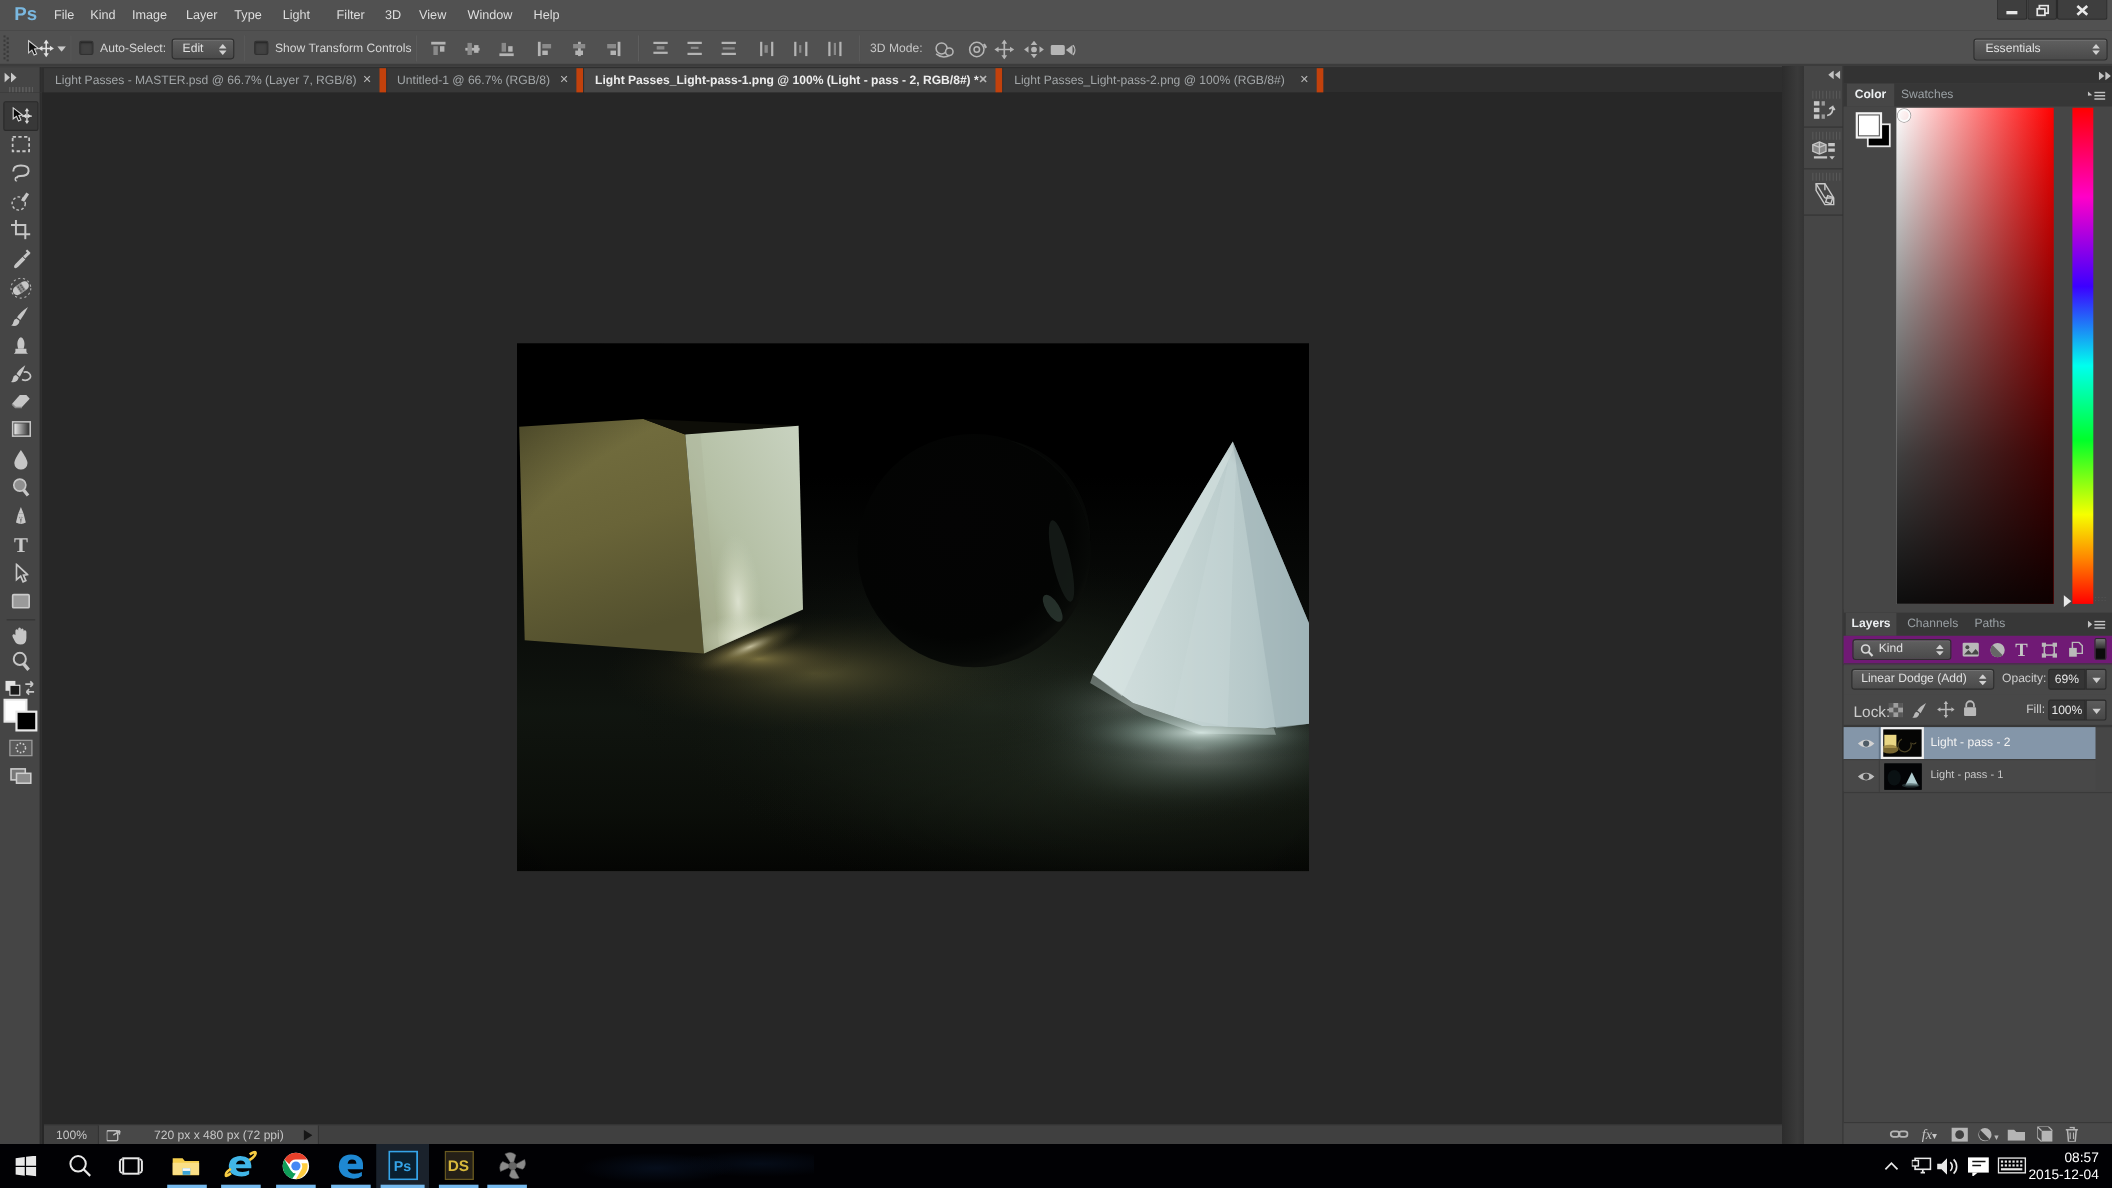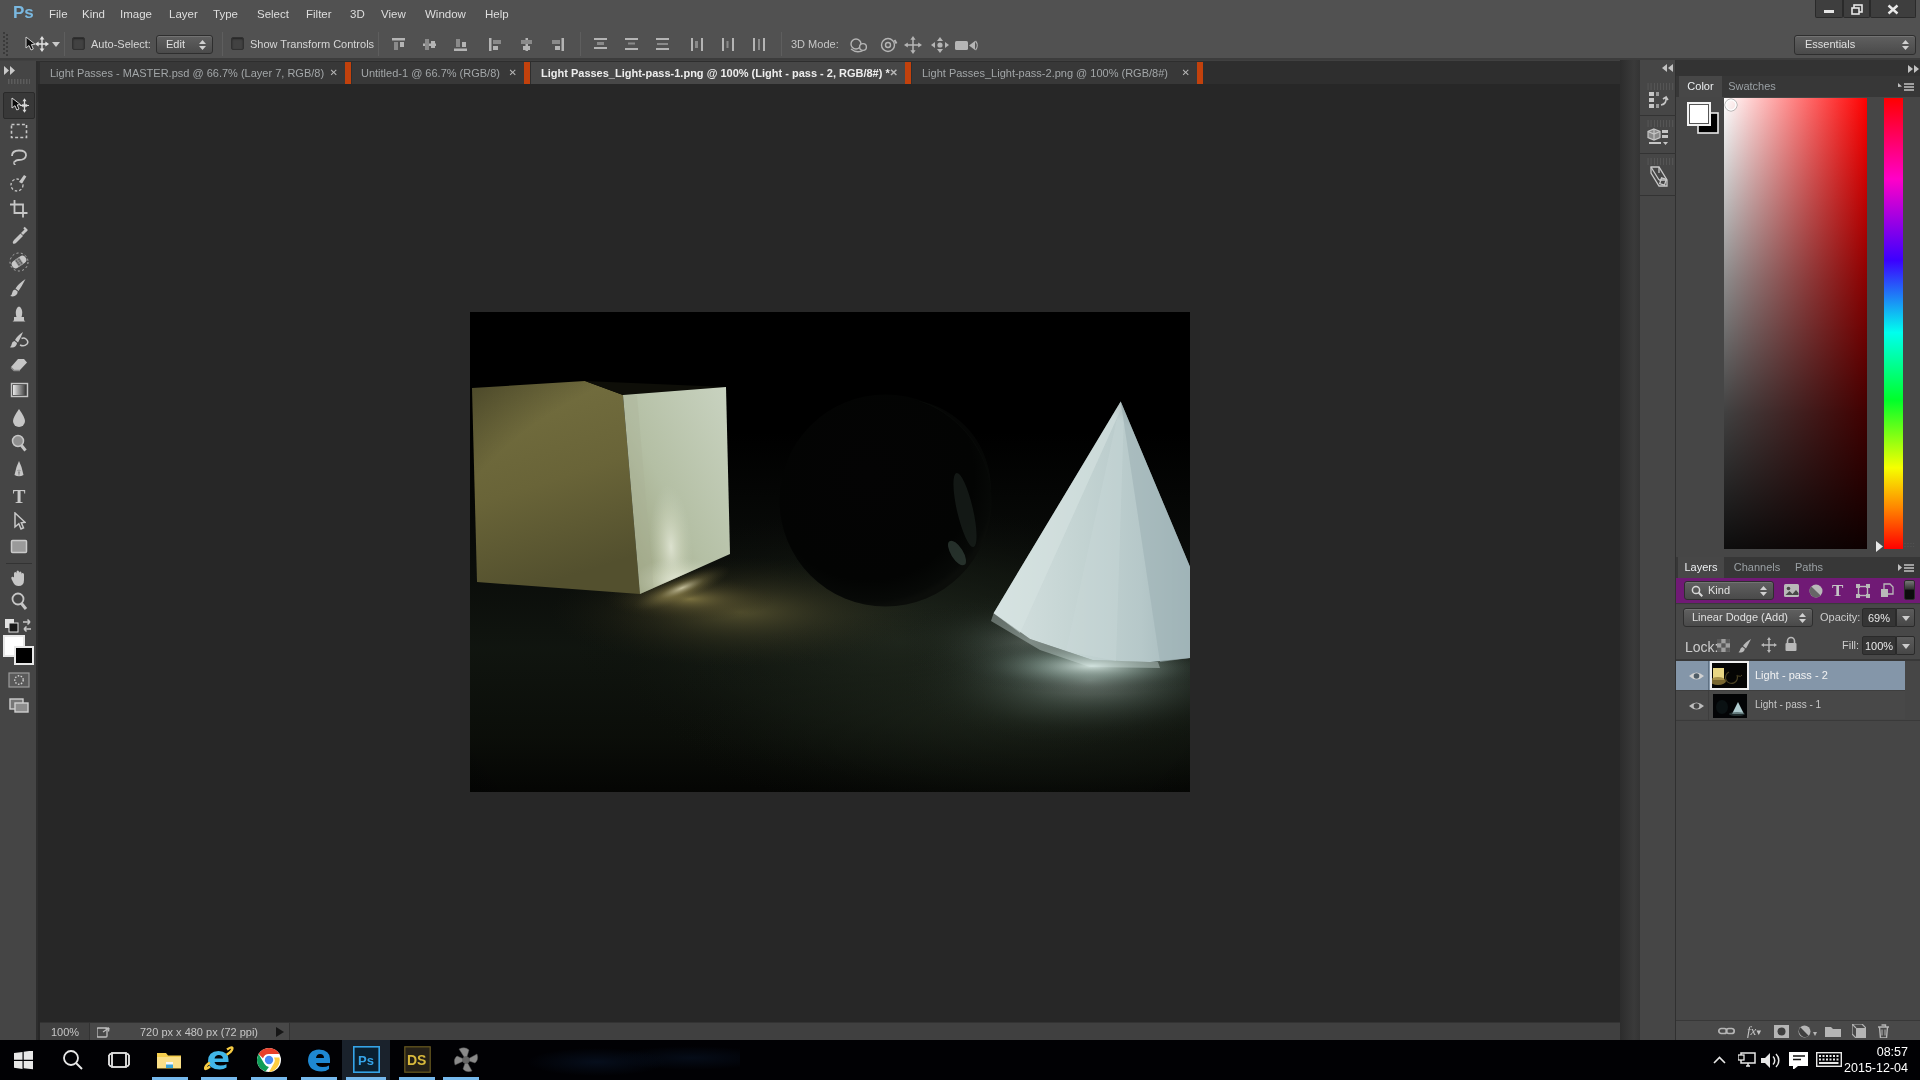--- a/index.html
+++ b/index.html
@@ -32,39 +32,39 @@
 .tool svg{display:block;margin:0 auto}
 
 #canvas{left:40px;top:84px;width:1580px;height:938px;background:#272727}
 #statusbar{left:40px;top:1022px;width:1580px;height:18px;background:#404040;color:#c6c6c6;font-size:11px;border-top:1px solid #333}
 
 #scrollstrip{left:1620px;top:60px;width:20px;height:980px;background:linear-gradient(90deg,#2c2c2c,#3a3a3a 70%,#343434)}
 #iconstrip{left:1640px;top:60px;width:36px;height:980px;background:#464646;border-right:1px solid #303030}
 #dock{left:1676px;top:60px;width:244px;height:980px;background:#464646}
 .ptabbar{position:absolute;left:0;width:100%;height:21px;background:#373737}
 .ptab{position:absolute;top:0;height:21px;line-height:20px;font-size:11px;color:#9aa0a4;text-align:center}
-.ptab.active{background:#474747;color:#eceff1;font-weight:normal}
+.ptab.active{background:#474747;color:#eceff1;font-weight:bold}
 .grip{position:absolute;color:#5f5f5f;letter-spacing:1px;font-size:8px}
 
 #taskbar{left:0;top:1040px;width:1920px;height:40px;background:#010104}
 .tico{position:absolute;top:0;width:46px;height:40px}
 .tico svg{display:block;margin:8px auto 0}
 .runbar{position:absolute;top:37px;height:3px;background:#76b9ed}
 #tray{position:absolute;right:4px;top:0;height:40px;color:#fff}
 </style>
 </head>
 <body>
 <div class="abs" id="menubar">
   <div id="pslogo">Ps</div>
   <span class="mi" style="left:49px">File</span>
   <span class="mi" style="left:82px">Kind</span>
   <span class="mi" style="left:120px">Image</span>
   <span class="mi" style="left:169px">Layer</span>
   <span class="mi" style="left:213px">Type</span>
-  <span class="mi" style="left:257px">Select</span>
+  <span class="mi" style="left:257px">Light</span>
   <span class="mi" style="left:306px">Filter</span>
   <span class="mi" style="left:350px">3D</span>
   <span class="mi" style="left:381px">View</span>
   <span class="mi" style="left:425px">Window</span>
   <span class="mi" style="left:485px">Help</span>
   <div class="winbtn" style="left:1815px;width:28px;border-radius:0 0 2px 2px">
       <svg width="12" height="10">
         <rect x="1" y="6" width="10" height="3" fill="#e6e6e6"></rect>
       </svg>
     </div>

